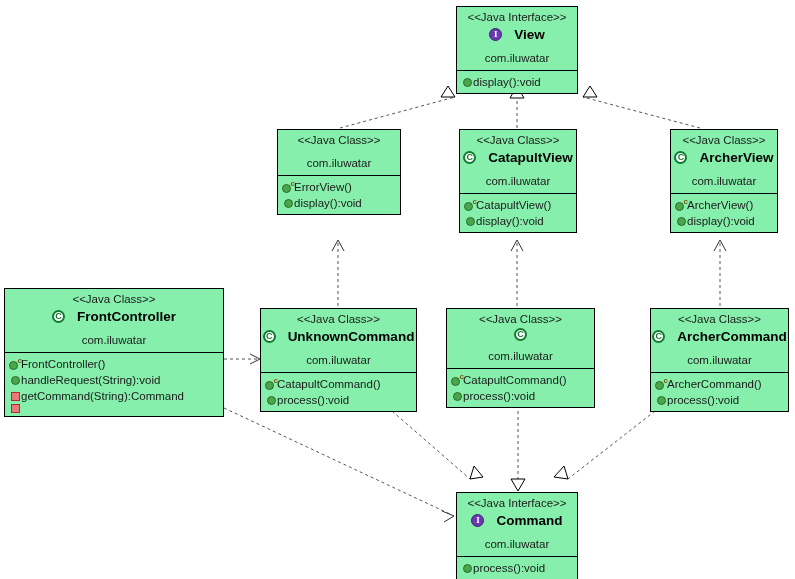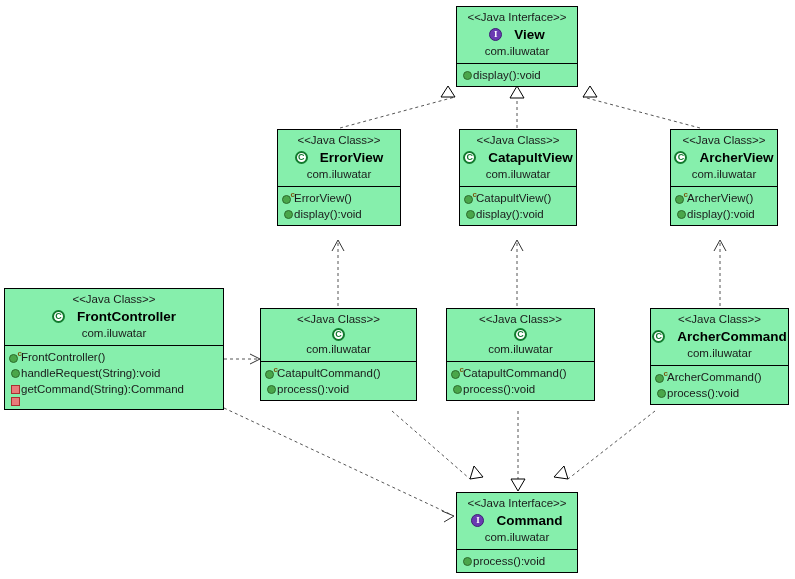--- a/index.html
+++ b/index.html
@@ -53,21 +53,21 @@
   .uml-name {
     font-size: 13.5px;
     font-weight: bold;
     color: #000000;
     white-space: nowrap;
   }
   .uml-package {
     font-size: 11.5px;
     color: #1a1a1a;
     line-height: 15px;
-    margin-top: 1px;
+    margin-top: 8px;
     white-space: nowrap;
   }
   .uml-divider {
     border-top: 1px solid #000000;
     height: 0;
     width: 100%;
   }
   .uml-members {
     padding: 3px 2px 3px 4px;
     box-sizing: border-box;
@@ -249,24 +249,20 @@
       <div class="uml-member">
         <span class="icon-pub"></span>
         <span>display():void</span>
       </div>
     </div>
   </div>
 
   <div class="uml-box" style="left:277px; top:129px; width:124px;">
     <div class="uml-header">
       <div class="uml-stereotype">&lt;&lt;Java Class&gt;&gt;</div>
-      <div class="uml-name-row">
-        <span class="icon-class"></span>
-        <span class="uml-name">ErrorView</span>
-      </div>
       <div class="uml-package">com.iluwatar</div>
     </div>
     <div class="uml-divider"></div>
     <div class="uml-members">
       <div class="uml-member">
         <span class="icon-ctor">
             <span class="dot"></span>
             <span class="sup">c</span>
           </span>
         <span>ErrorView()</span>
@@ -358,20 +354,21 @@
         <span class="icon-priv"></span>
       </div>
     </div>
   </div>
 
   <div class="uml-box" style="left:260px; top:308px; width:157px;">
     <div class="uml-header">
       <div class="uml-stereotype">&lt;&lt;Java Class&gt;&gt;</div>
       <div class="uml-name-row">
         <span class="icon-class"></span>
+        <span class="uml-name">UnknownCommand</span>
       </div>
       <div class="uml-package">com.iluwatar</div>
     </div>
     <div class="uml-divider"></div>
     <div class="uml-members">
       <div class="uml-member">
         <span class="icon-ctor">
             <span class="dot"></span>
             <span class="sup">c</span>
           </span>

